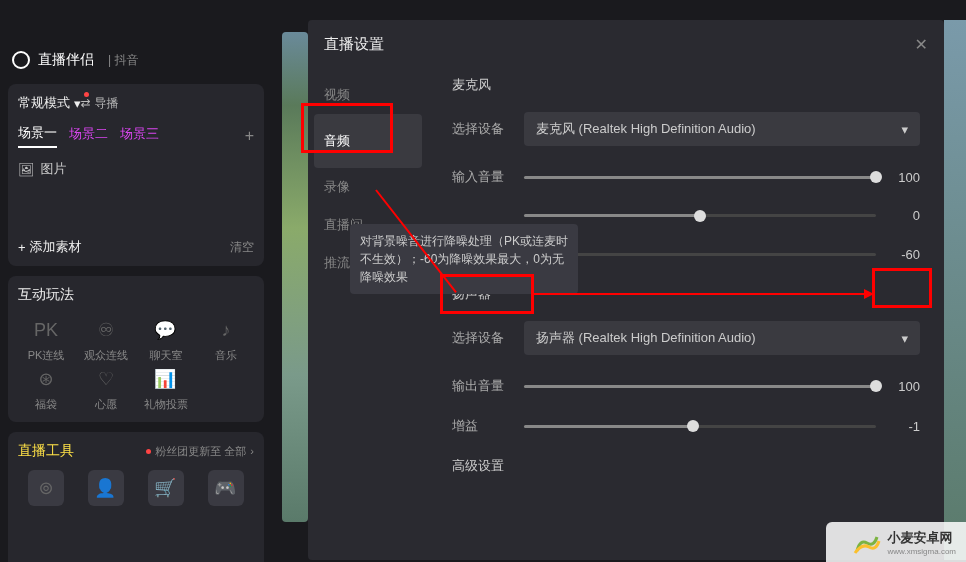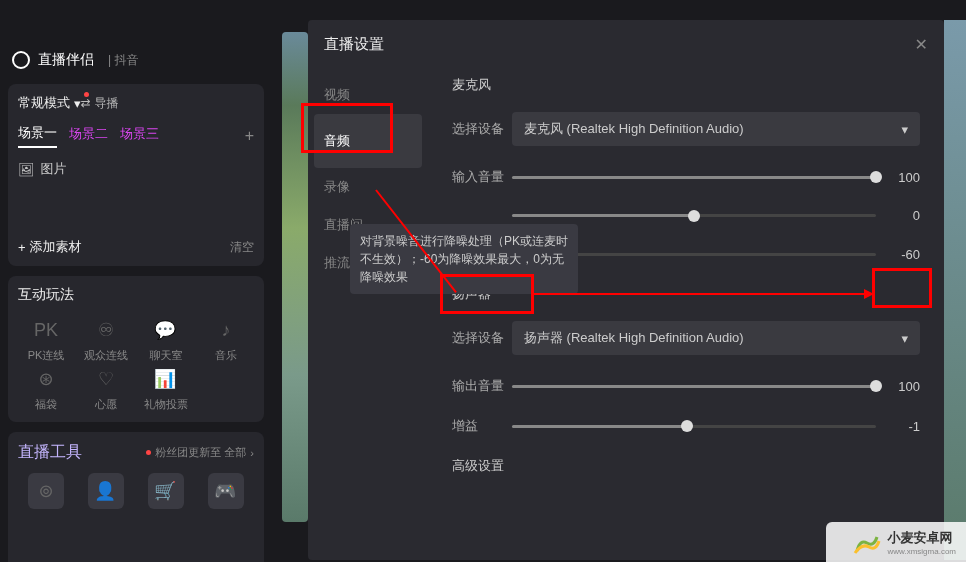--- a/index.html
+++ b/index.html
@@ -33,39 +33,39 @@
     .material-row { display: flex; justify-content: space-between; margin-top: 60px; align-items: center; }
     .add-material { color: #eee; font-size: 13px; display: flex; align-items: center; gap: 4px; }
     .clear-btn { color: #888; font-size: 12px; }
     
     .interact-title { color: #eee; font-size: 14px; margin-bottom: 14px; }
     .grid4 { display: grid; grid-template-columns: repeat(4, 1fr); gap: 4px; }
     .grid-item { display: flex; flex-direction: column; align-items: center; gap: 6px; color: #888; font-size: 11px; cursor: pointer; }
     .grid-icon { width: 24px; height: 24px; display: flex; align-items: center; justify-content: center; color: #666; font-size: 18px; }
     
     .tools-row { display: flex; justify-content: space-between; align-items: center; margin-bottom: 10px; }
-    .tools-title { color: #c4b5fd; font-size: 16px; }
+    .tools-title { color: #fde047; font-size: 14px; }
     .tools-sub { color: #888; font-size: 11px; display: flex; align-items: center; gap: 4px; }
     .red-dot-sm { width: 5px; height: 5px; background: #ff4444; border-radius: 50%; }
     
     .modal { position: absolute; top: 20px; left: 308px; width: 636px; height: 540px; background: #2a2a30; border-radius: 4px; display: flex; flex-direction: column; }
     .modal-header { height: 48px; display: flex; align-items: center; justify-content: space-between; padding: 0 16px; }
     .modal-title { color: #eee; font-size: 15px; }
     .close-btn { color: #888; font-size: 16px; cursor: pointer; }
     
     .modal-body { display: flex; flex: 1; }
     .modal-sidebar { width: 120px; padding-top: 8px; }
     .side-item { padding: 10px 16px; color: #888; font-size: 13px; cursor: pointer; }
     .side-item.active { background: #3a3a40; color: #fff; border-radius: 4px; margin: 0 6px; padding: 18px 10px; }
     
     .modal-content { flex: 1; padding: 8px 24px; overflow-y: auto; }
     .section { margin-bottom: 22px; }
     .section-title { color: #ccc; font-size: 13px; margin-bottom: 18px; }
     
-    .setting-row { display: flex; align-items: center; margin-bottom: 22px; gap: 0; }
+    .setting-row { display: flex; align-items: center; margin-bottom: 22px; gap: 12px; }
     .setting-label { color: #aaa; font-size: 13px; width: 60px; flex-shrink: 0; }
     .select-box { flex: 1; background: #3a3a40; border-radius: 4px; padding: 8px 12px; color: #ccc; font-size: 13px; display: flex; justify-content: space-between; align-items: center; cursor: pointer; }
     
     .slider-container { flex: 1; display: flex; align-items: center; gap: 12px; }
     .slider-track { flex: 1; height: 3px; background: #444; border-radius: 2px; position: relative; }
     .slider-fill { position: absolute; height: 100%; background: #888; border-radius: 2px; left: 0; }
     .slider-thumb { position: absolute; width: 12px; height: 12px; background: #ddd; border-radius: 50%; top: 50%; transform: translate(-50%, -50%); }
     .slider-value { color: #ccc; font-size: 13px; width: 32px; text-align: right; }
     
     .help-icon { width: 14px; height: 14px; border: 1px solid #888; border-radius: 50%; display: inline-flex; align-items: center; justify-content: center; font-size: 9px; color: #888; margin-left: 4px; }

